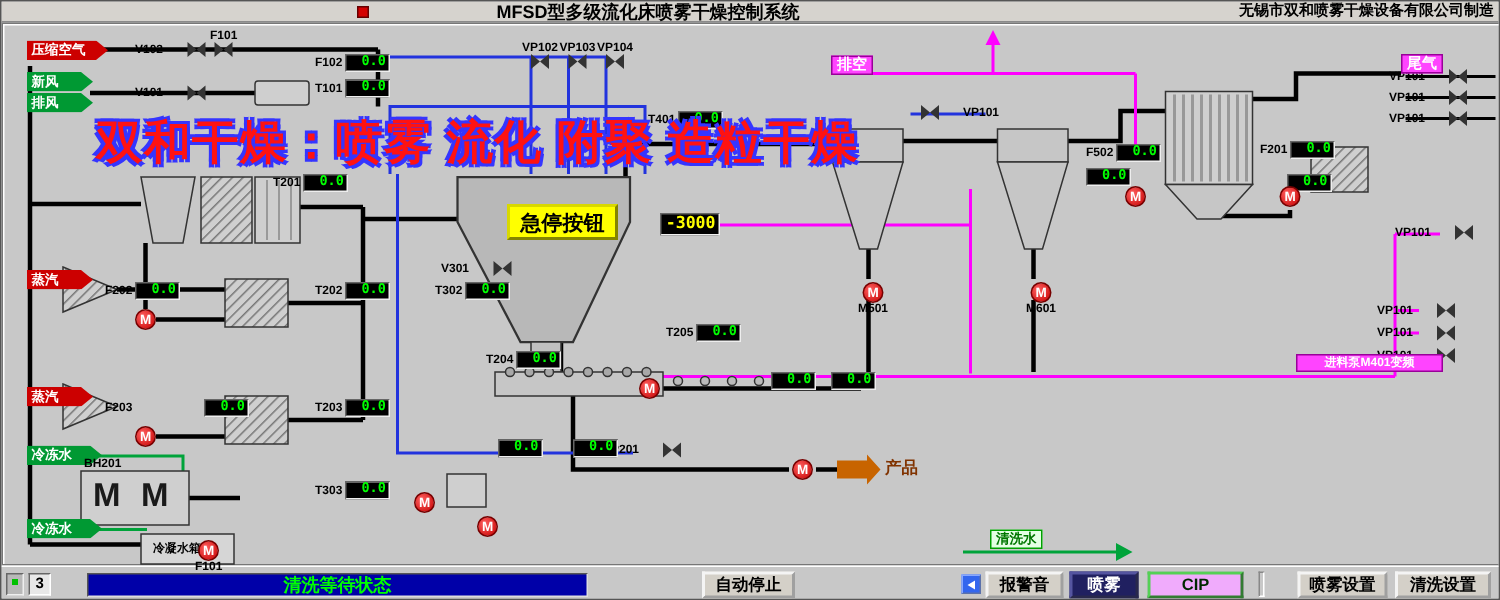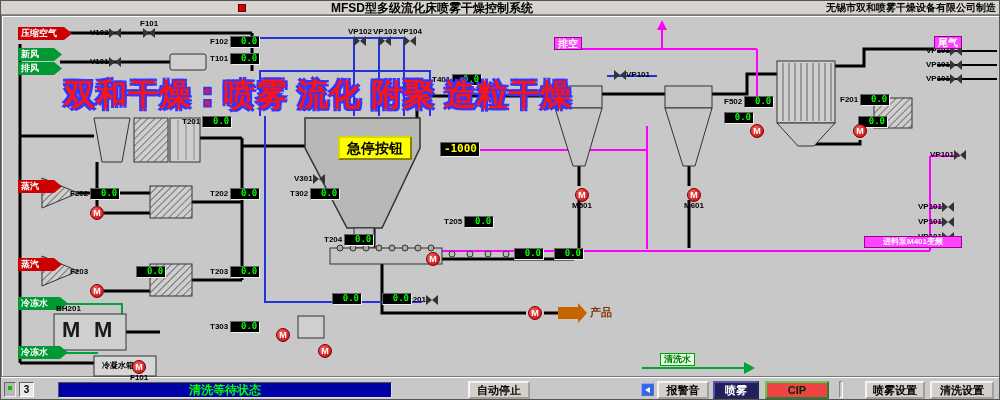--- a/index.html
+++ b/index.html
@@ -23,21 +23,21 @@
 .disp{position:absolute;display:flex;align-items:center;gap:2px;z-index:30;}
 .dtag{font-size:8px;font-weight:bold;color:#000;line-height:1;white-space:nowrap;}
 .dbox{width:30px;height:12px;background:#000;border:1px solid;border-color:#666 #eee #eee #666;color:#00ff00;
  font-family:"DejaVu Sans Mono",monospace;font-size:9px;font-weight:bold;text-align:right;padding-right:2px;line-height:9px;}
 .dbox.yellow{color:#ffff00;}
 .dbox.big{width:40px;height:15px;font-size:11px;line-height:12px;}
 .pumpw{position:absolute;display:flex;flex-direction:column;align-items:center;z-index:30;}
 .pump{width:14px;height:14px;border-radius:50%;background:radial-gradient(circle at 35% 35%,#ff6060,#c40000);
  border:1px solid #700;color:#fff;font-size:9px;font-weight:bold;text-align:center;line-height:12px;}
 .plabel{font-size:8px;font-weight:bold;color:#000;line-height:1;}
-.valvew{position:absolute;display:flex;align-items:center;gap:0;z-index:25;}
+.valvew{position:absolute;display:flex;align-items:center;gap:16px;z-index:25;}
 .valvew.top{flex-direction:column;gap:0;}
 .vlabel{font-size:8px;font-weight:bold;color:#000;white-space:nowrap;line-height:1;}
 .vg{position:relative;width:12px;height:10px;flex:0 0 12px;}
 .vg::before{content:"";position:absolute;left:0;top:0;border-top:5px solid transparent;border-bottom:5px solid transparent;border-left:6px solid #333;}
 .vg::after{content:"";position:absolute;right:0;top:0;border-top:5px solid transparent;border-bottom:5px solid transparent;border-right:6px solid #333;}
 .stream{position:absolute;height:13px;line-height:13px;color:#fff;font-size:9px;font-weight:bold;padding:0 10px 0 3px;
  clip-path:polygon(0 0,calc(100% - 8px) 0,100% 50%,calc(100% - 8px) 100%,0 100%);z-index:22;white-space:nowrap;}
 .stream.red{background:#cc0000;}
 .stream.green{background:#009933;}
 .lbl{position:absolute;font-size:9px;font-weight:bold;color:#000;white-space:nowrap;z-index:25;line-height:1;}
@@ -51,21 +51,21 @@
 .statusbar{position:absolute;top:376px;left:0;width:1000px;height:24px;background:#c8c8c8;border-top:1px solid #fff;}
 .comm-icon{position:absolute;left:3px;top:4px;width:12px;height:15px;background:#b8b8b8;border:1px solid;border-color:#666 #eee #eee #666;}
 .comm-icon::after{content:"";position:absolute;left:3px;top:3px;width:4px;height:4px;background:#00c000;}
 .page-box{position:absolute;left:18px;top:4px;width:15px;height:15px;background:#e8e8e8;border:1px solid;border-color:#666 #fff #fff #666;
  font-size:10px;font-weight:bold;text-align:center;line-height:13px;color:#000;}
 .status-strip{position:absolute;left:57px;top:4px;width:334px;height:16px;background:#0000a8;border:1px solid;border-color:#555 #ddd #ddd #555;
  color:#00ff00;font-size:12px;font-weight:bold;display:flex;align-items:center;justify-content:center;}
 .btn{position:absolute;top:3px;height:18px;background:#d4d0c8;border:2px outset #f4f4f4;font-family:inherit;
  font-size:11px;font-weight:bold;color:#000;cursor:pointer;line-height:12px;padding:0;}
 .btn.dark{background:#202060;color:#fff;border-color:#5555a0;}
-.btn.green{background:#ef4444;color:#002800;border-color:#55d055;}
+.btn.green{background:#f0abfc;color:#002800;border-color:#55d055;}
 .mute-icon{position:absolute;left:640px;top:5px;width:13px;height:13px;background:#3366ee;border:1px outset #88a8ff;cursor:pointer;}
 .mute-icon::after{content:"";position:absolute;left:3px;top:3px;border-top:3px solid transparent;border-bottom:3px solid transparent;border-right:5px solid #fff;}
 .sep{position:absolute;top:3px;width:4px;height:17px;border:1px solid;border-color:#888 #fff #fff #888;}
 </style>
 </head>
 <body>
 
 <div class="window">
 
   <div class="titlebar">
@@ -250,21 +250,21 @@
         </div>
         <div class="disp" style="left: 322px; top: 218px;">
           <div class="dtag">T204</div>
           <div class="dbox">0.0</div>
         </div>
         <div class="disp" style="left: 442px; top: 200px;">
           <div class="dtag">T205</div>
           <div class="dbox">0.0</div>
         </div>
         <div class="disp" style="left: 438px; top: 126px;">
-          <div class="dbox yellow big">-1000</div>
+          <div class="dbox yellow big">-3000</div>
         </div>
         <div class="disp" style="left: 330px; top: 277px;">
           <div class="dbox">0.0</div>
         </div>
         <div class="disp" style="left: 380px; top: 277px;">
           <div class="dbox">0.0</div>
         </div>
         <div class="disp" style="left: 512px; top: 232px;">
           <div class="dbox">0.0</div>
         </div>

